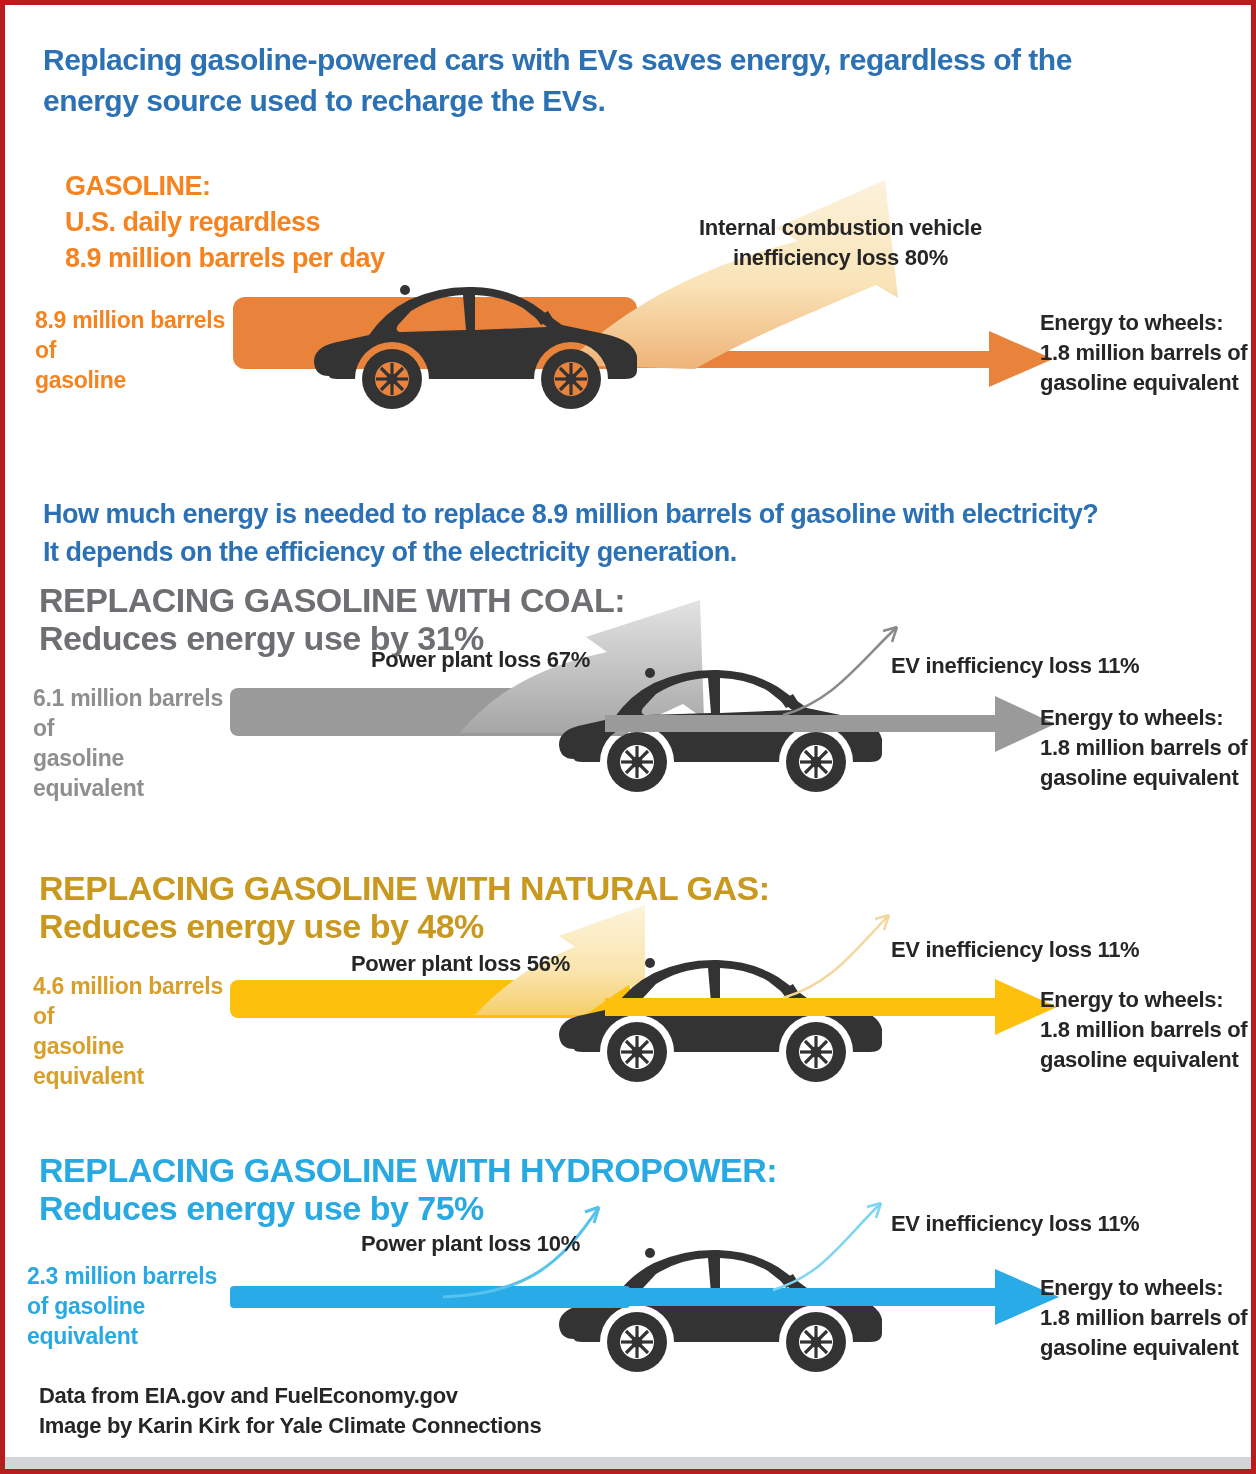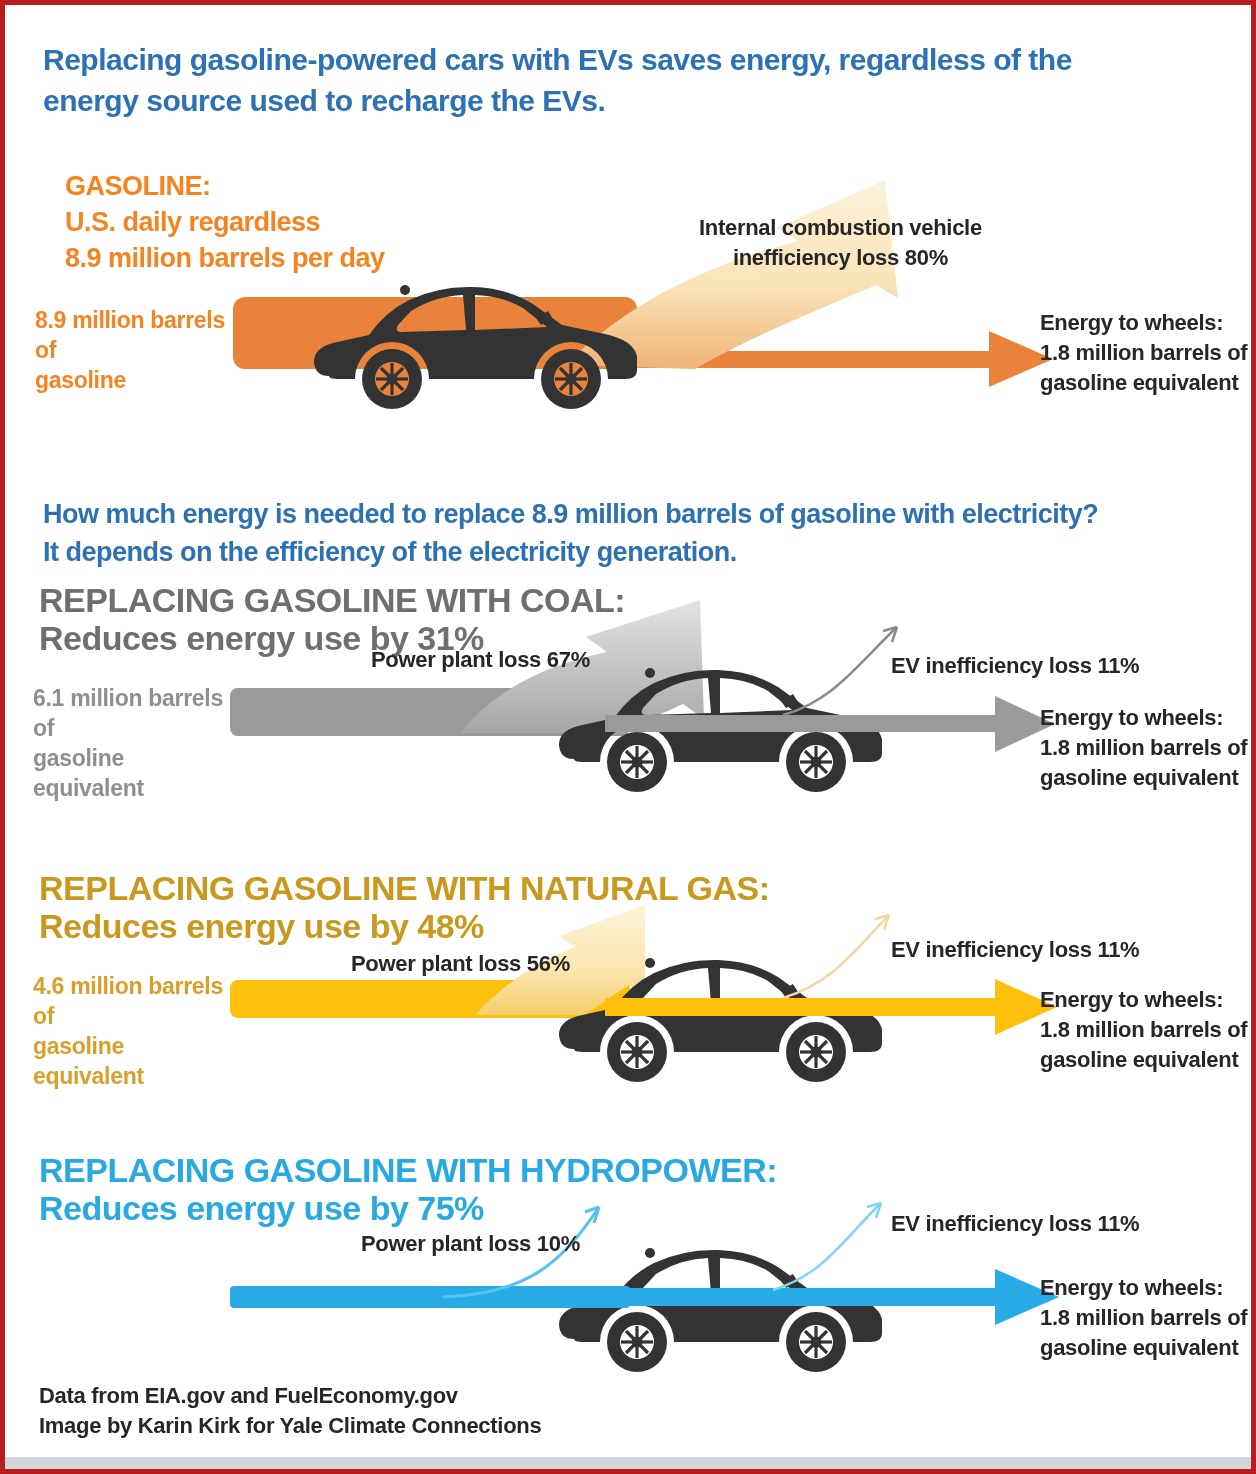--- a/index.html
+++ b/index.html
@@ -186,20 +186,24 @@
       <path d="M768,145 C818,130 838,95 876,58"></path>
       <path d="M876,58 L862,62 M876,58 L871,73"></path>
     </g>
   </svg>
 
   <div class="abs sec-head" style="left:34px;top:1146px;color:var(--blue_text,#29A9E1);">
     <div>REPLACING GASOLINE WITH HYDROPOWER:</div>
     <div>Reduces energy use by 75%</div>
   </div>
   <div class="abs ann" style="left:356px;top:1224px;">Power plant loss 10%</div>
+  <div class="abs in-label" style="left:22px;top:1256px;width:196px;color:var(--blue_text,#29A9E1);">
+    <div>2.3 million barrels</div>
+    <div>of gasoline equivalent</div>
+  </div>
   <div class="abs ann" style="left:886px;top:1204px;">EV inefficiency loss 11%</div>
   <div class="abs ann" style="left:1035px;top:1268px;width:210px;">
     <div>Energy to wheels:</div>
     <div>1.8 million barrels of</div>
     <div>gasoline equivalent</div>
   </div>
 
   <div class="abs footer" style="left:34px;top:1376px;">
     <div>Data from EIA.gov and FuelEconomy.gov</div>
     <div>Image by Karin Kirk for Yale Climate Connections</div>

